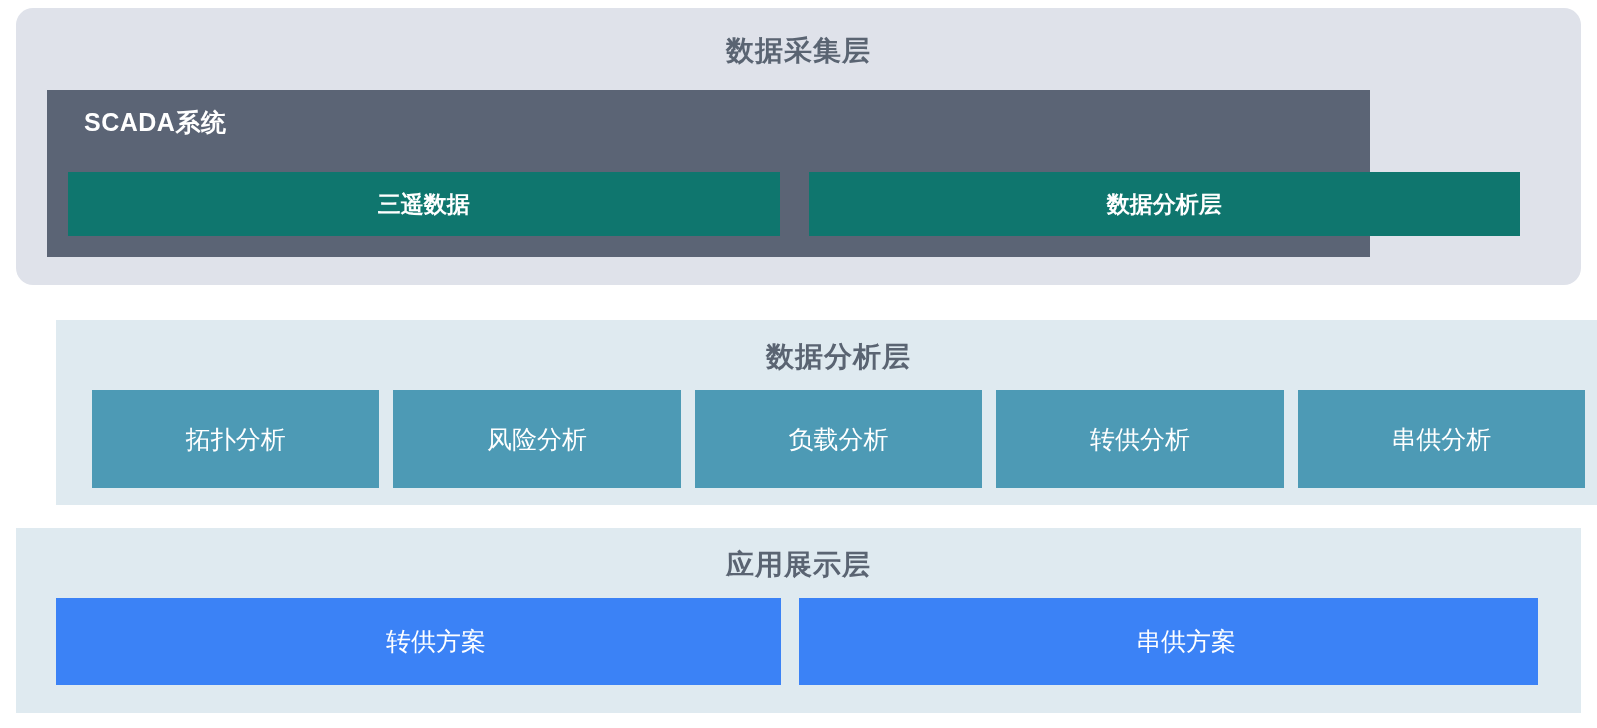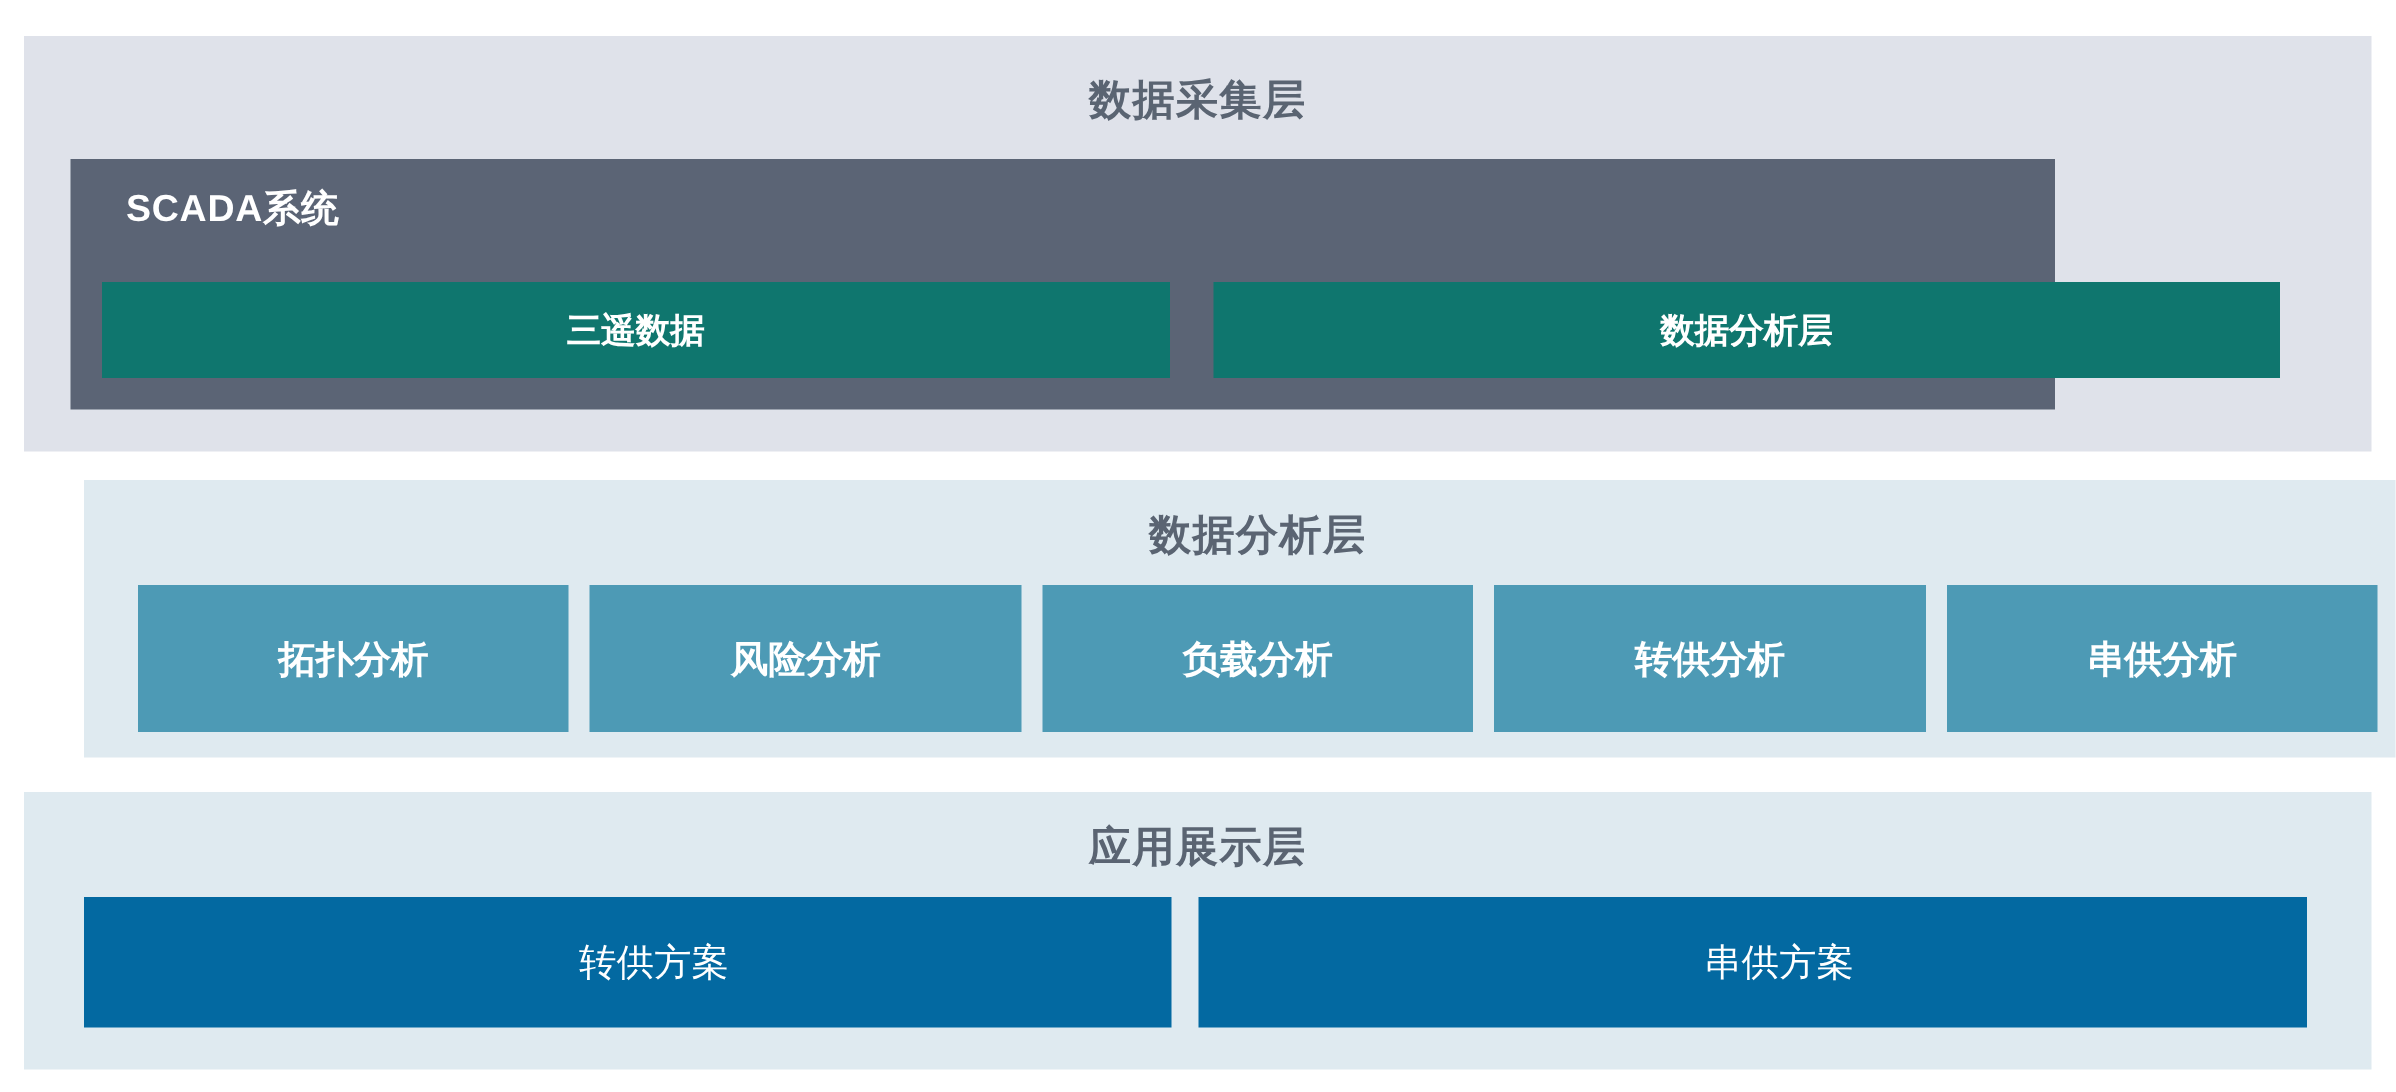--- a/index.html
+++ b/index.html
@@ -49,24 +49,25 @@
     justify-content: center;
     box-sizing: border-box;
     color: #ffffff;
     text-align: center;
     user-select: none;
   }
 
   
   #layer-acquisition {
     left: 16px;
-    top: 24px;
+    top: 8px;
     width: 1565px;
     height: 277px;
     background: #dfe2ea;
+    border-radius: 17px;
   }
   #layer-acquisition .layer-title {
     margin-top: 24px;
     font-size: 28px;
   }
   #scada-group {
     position: absolute;
     left: 31px;
     top: 82px;
     width: 1323px;
@@ -117,21 +118,21 @@
     left: 36px;
     top: 70px;
     width: 1493px;
     height: 98px;
     gap: 14px;
   }
   #analysis-row .node-box {
     flex: 1 1 0;
     background: #4d9ab5;
     font-size: 25px;
-    font-weight: bold;
+    font-weight: normal;
   }
 
   
   #layer-application {
     left: 16px;
     top: 528px;
     width: 1565px;
     height: 185px;
     background: #dfeaf0;
   }
@@ -141,21 +142,21 @@
   }
   #application-row {
     position: absolute;
     left: 40px;
     top: 70px;
     width: 1482px;
     height: 87px;
     gap: 18px;
   }
   #application-row .node-box {
-    background: #0369a1;
+    background: #3b82f6;
     font-size: 25px;
     font-weight: normal;
     padding-left: 35px;
   }
   #application-row .node-box.app-left  { flex: 0 0 725px; }
   #application-row .node-box.app-right { flex: 1 1 0; }
 </style>
 </head>
 <body>
 

